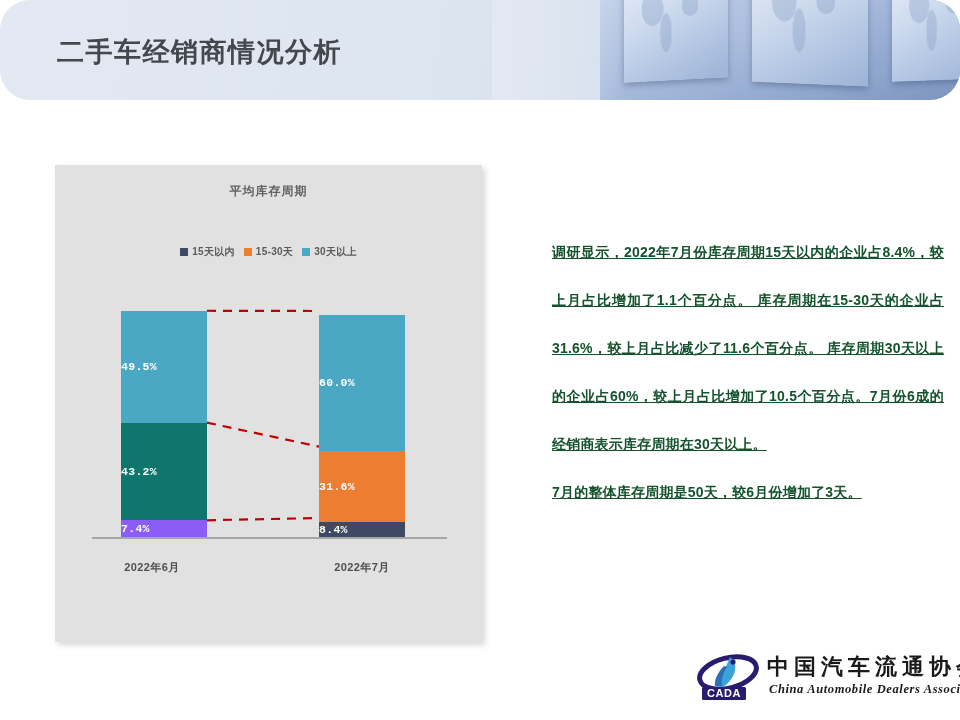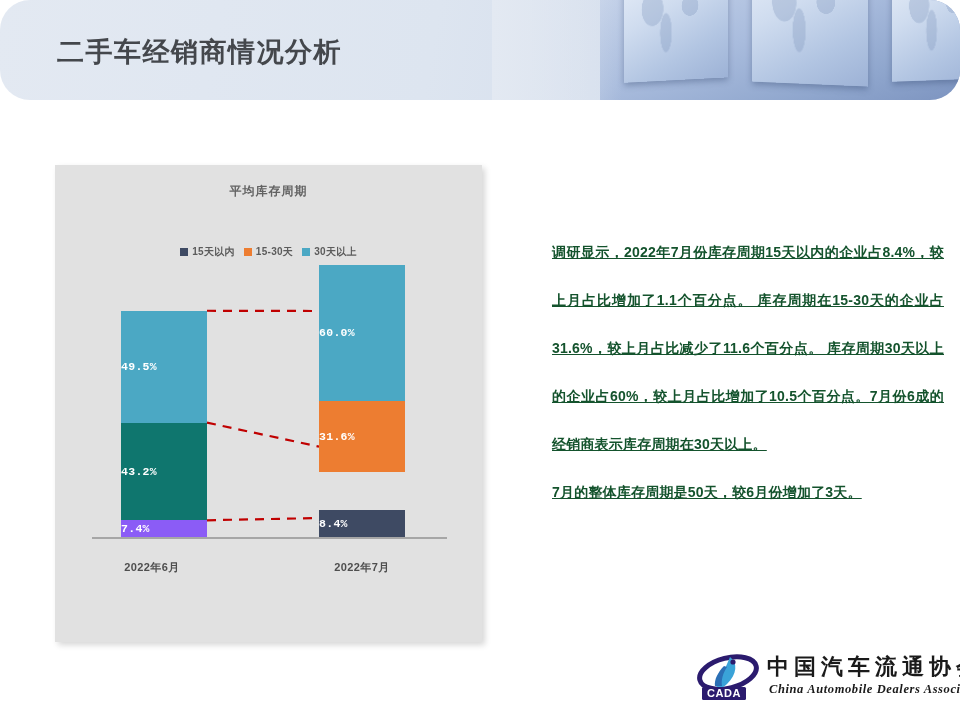--- a/index.html
+++ b/index.html
@@ -178,21 +178,21 @@
           <span class="seg-label">7.4%</span>
         </div>
       </div>
     <div class="bar-col col-1" id="col1">
         <div class="seg" style="height: 135.6px; background: rgb(75, 168, 196);">
           <span class="seg-label">60.0%</span>
         </div>
         <div class="seg" style="height: 71.416px; background: rgb(237, 125, 49);">
           <span class="seg-label">31.6%</span>
         </div>
-        <div class="seg" style="height: 27px; background: rgb(62, 74, 99); margin-top: 38px;">
+        <div class="seg" style="height: 15px; background: rgb(62, 74, 99);">
           <span class="seg-label">8.4%</span>
         </div>
       </div>
 
     <div class="axis-line"></div>
 
     <div class="cat-label cat-0">2022年6月</div>
     <div class="cat-label cat-1">2022年7月</div>
   </div>
 </div>

